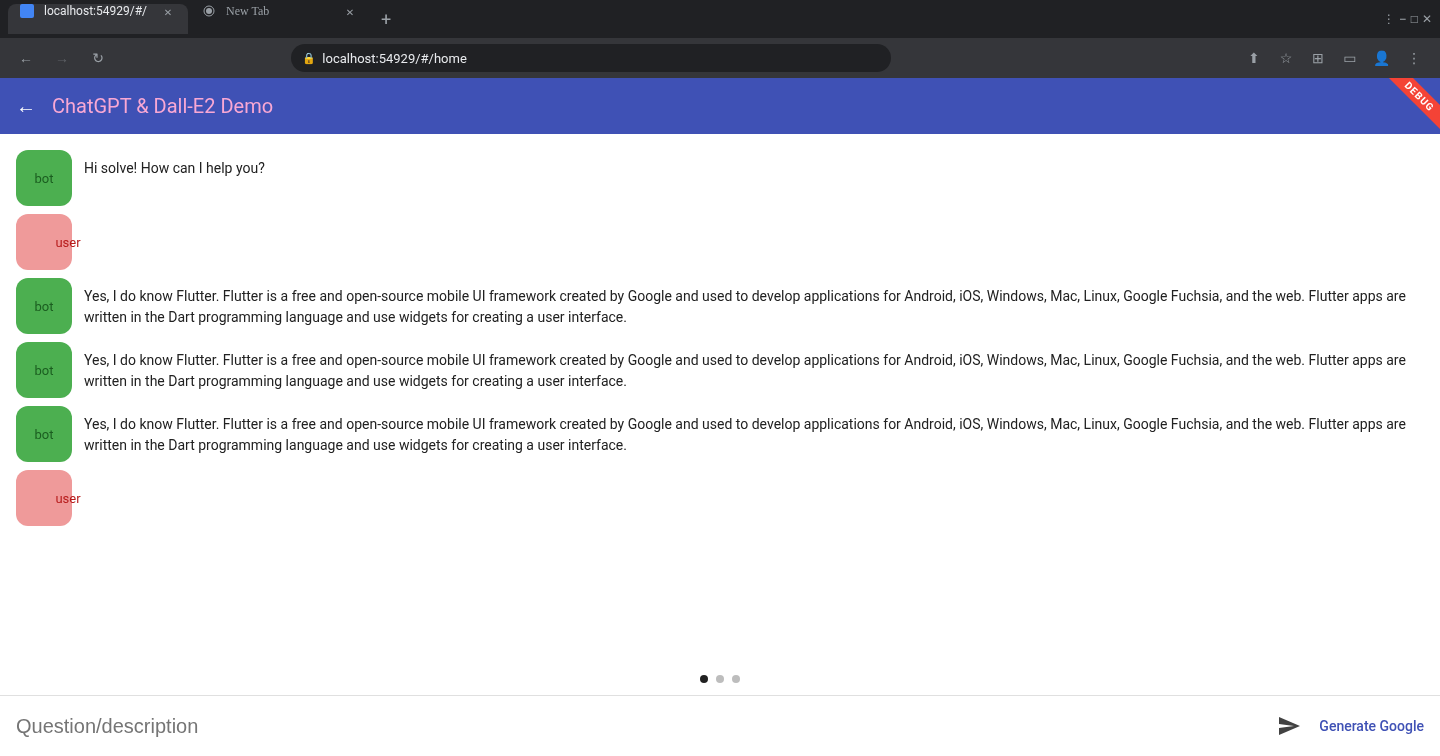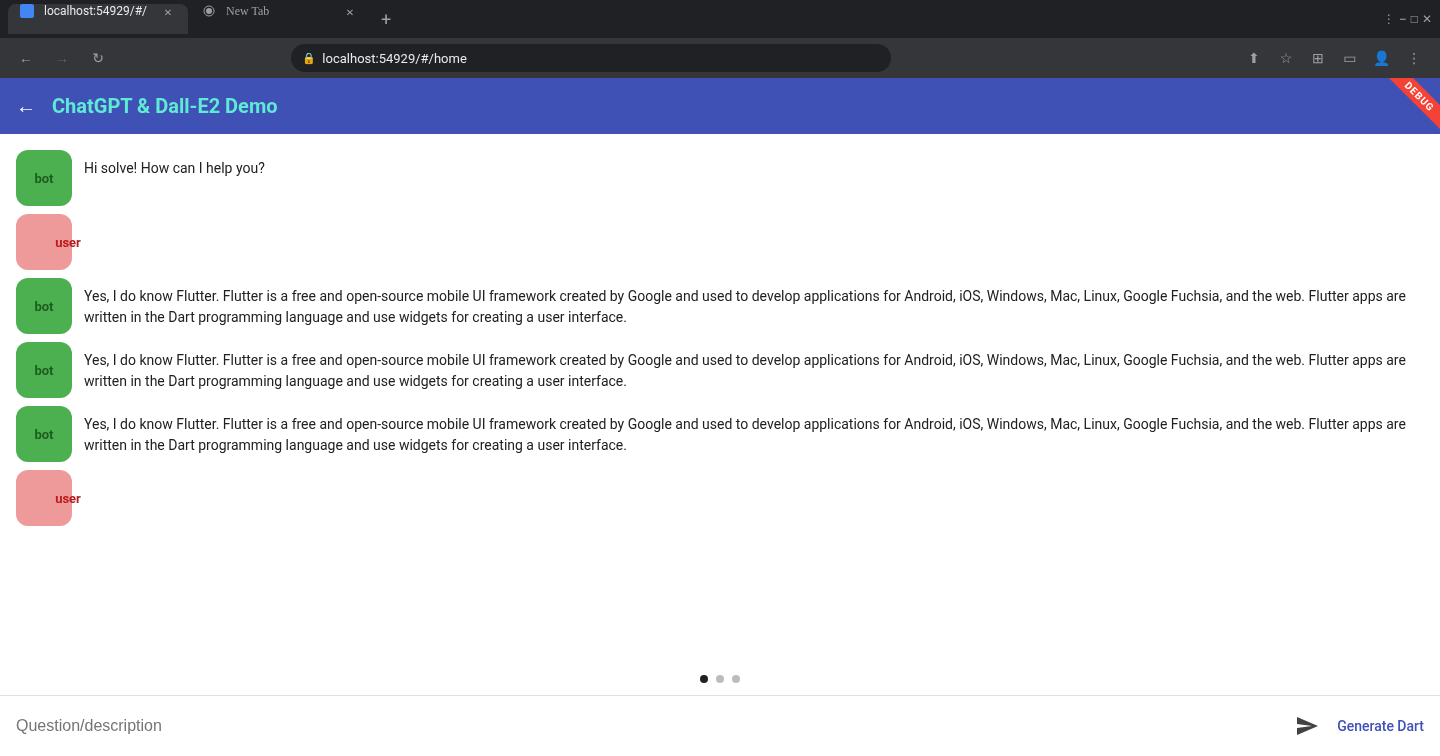--- a/index.html
+++ b/index.html
@@ -194,22 +194,22 @@
     }
 
     .header-back {
       color: white;
       font-size: 20px;
       cursor: pointer;
     }
 
     .header-title {
       font-size: 20px;
-      font-weight: 700;
-      color: #5eead4;
+      font-weight: 400;
+      color: #f9a8d4;
     }
 
     .debug-corner {
       position: absolute;
       top: 0;
       right: 0;
       width: 70px;
       height: 70px;
       overflow: hidden;
     }
@@ -244,21 +244,21 @@
     }
 
     .avatar {
       width: 56px;
       height: 56px;
       border-radius: 12px;
       display: flex;
       align-items: center;
       justify-content: center;
       font-size: 13px;
-      font-weight: 700;
+      font-weight: 400;
       flex-shrink: 0;
     }
 
     .avatar.bot {
       background: #4caf50;
       color: #1b5e20;
     }
 
     .avatar.user {
       background: #ef9a9a;
@@ -303,21 +303,21 @@
       padding: 12px 16px;
       border-top: 1px solid #e0e0e0;
       gap: 12px;
       background: white;
     }
 
     .chat-input {
       flex: 1;
       border: none;
       outline: none;
-      font-size: 16px;
+      font-size: 20px;
       color: #9e9e9e;
       background: transparent;
     }
 
     .send-btn {
       width: 36px;
       height: 36px;
       display: flex;
       align-items: center;
       justify-content: center;
@@ -461,16 +461,16 @@
     <div class="dot inactive"></div>
   </div>
 
   <div class="input-area">
     <input class="chat-input" type="text" placeholder="Question/description" style="">
     <div class="send-btn">
       <svg class="send-arrow" viewBox="0 0 24 24" fill="#424242">
         <path d="M2.01 21L23 12 2.01 3 2 10l15 2-15 2z"></path>
       </svg>
     </div>
-    <span class="generate-image-btn">Generate Dart</span>
+    <span class="generate-image-btn">Generate Google</span>
   </div>
 
 </div>
 
 </body></html>

